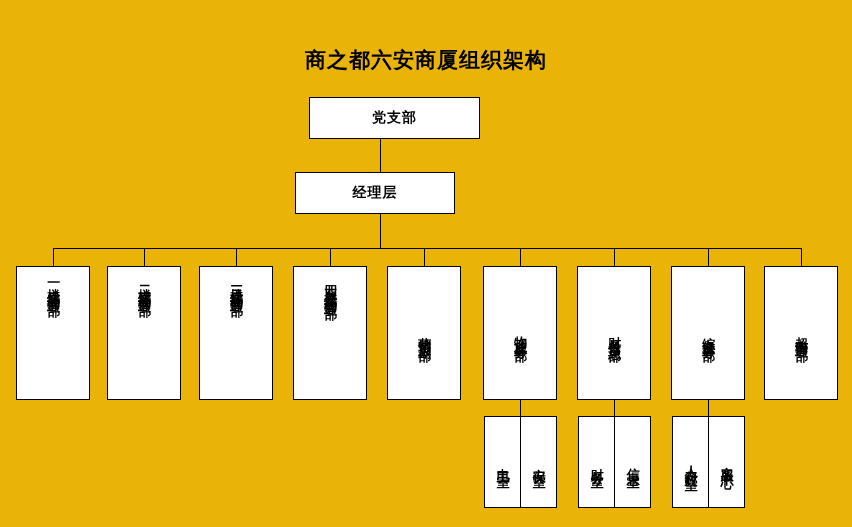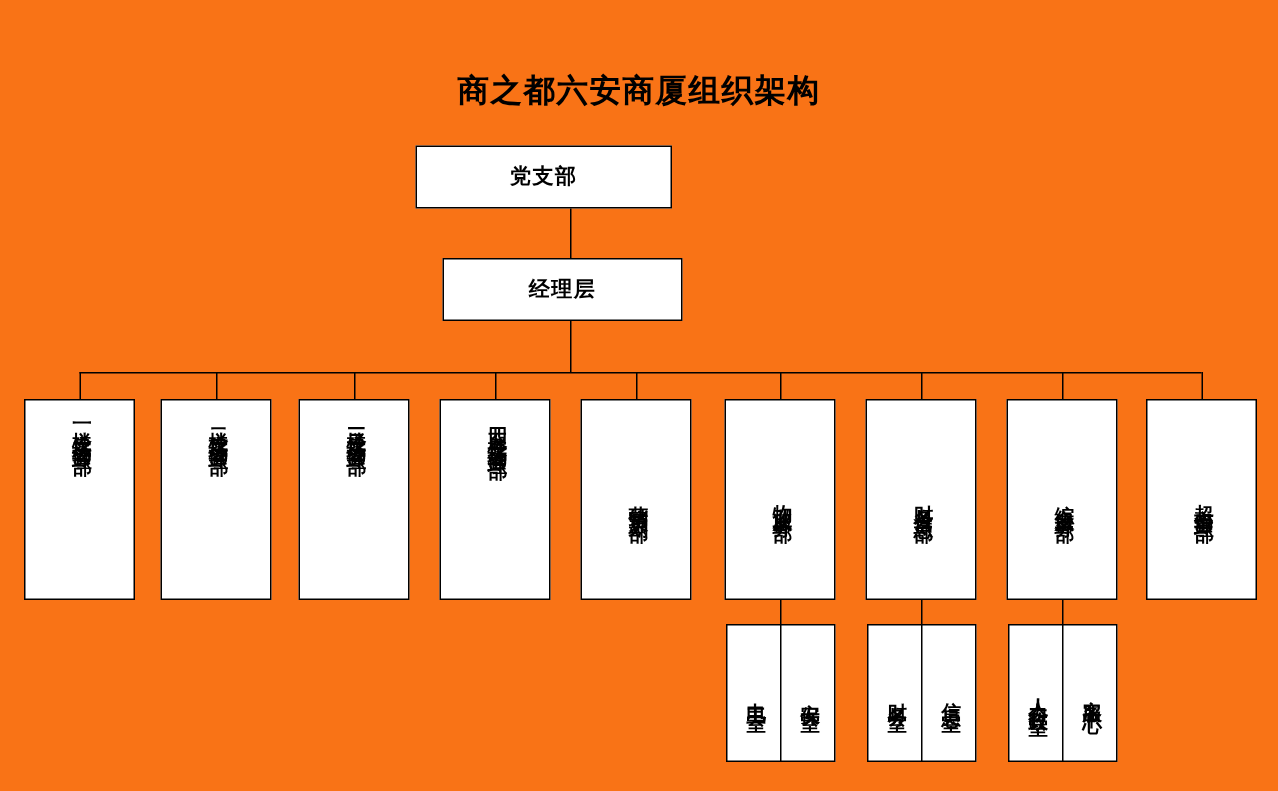--- a/index.html
+++ b/index.html
@@ -4,21 +4,21 @@
 <style>
   html, body {
     margin: 0;
     padding: 0;
     background: #ffffff;
   }
   #canvas {
     position: relative;
     width: 852px;
     height: 527px;
-    background: #f97316;
+    background: #eab308;
     overflow: hidden;
     font-family: "DejaVu Serif", "Liberation Serif", serif;
   }
   #chart-title {
     position: absolute;
     left: 0;
     top: 46px;
     width: 852px;
     text-align: center;
     font-size: 21px;
@@ -68,21 +68,21 @@
   .conn-v { width: 1px; }
   .conn-h { height: 1px; }
 </style>
 </head>
 <body>
 
 <div id="canvas">
 
   <div id="chart-title">商之都六安商厦组织架构</div>
 
-  <div class="node node-h" style="left:277px; top:97px; width:171px; height:42px;">
+  <div class="node node-h" style="left:309px; top:97px; width:171px; height:42px;">
     <span>党支部</span>
   </div>
 
   <div class="conn conn-v" style="left:380px; top:139px; height:33px;"></div>
 
   <div class="node node-h" style="left:295px; top:172px; width:160px; height:42px;">
     <span>经理层</span>
   </div>
 
   <div class="conn conn-v" style="left:380px; top:214px; height:34px;"></div>

